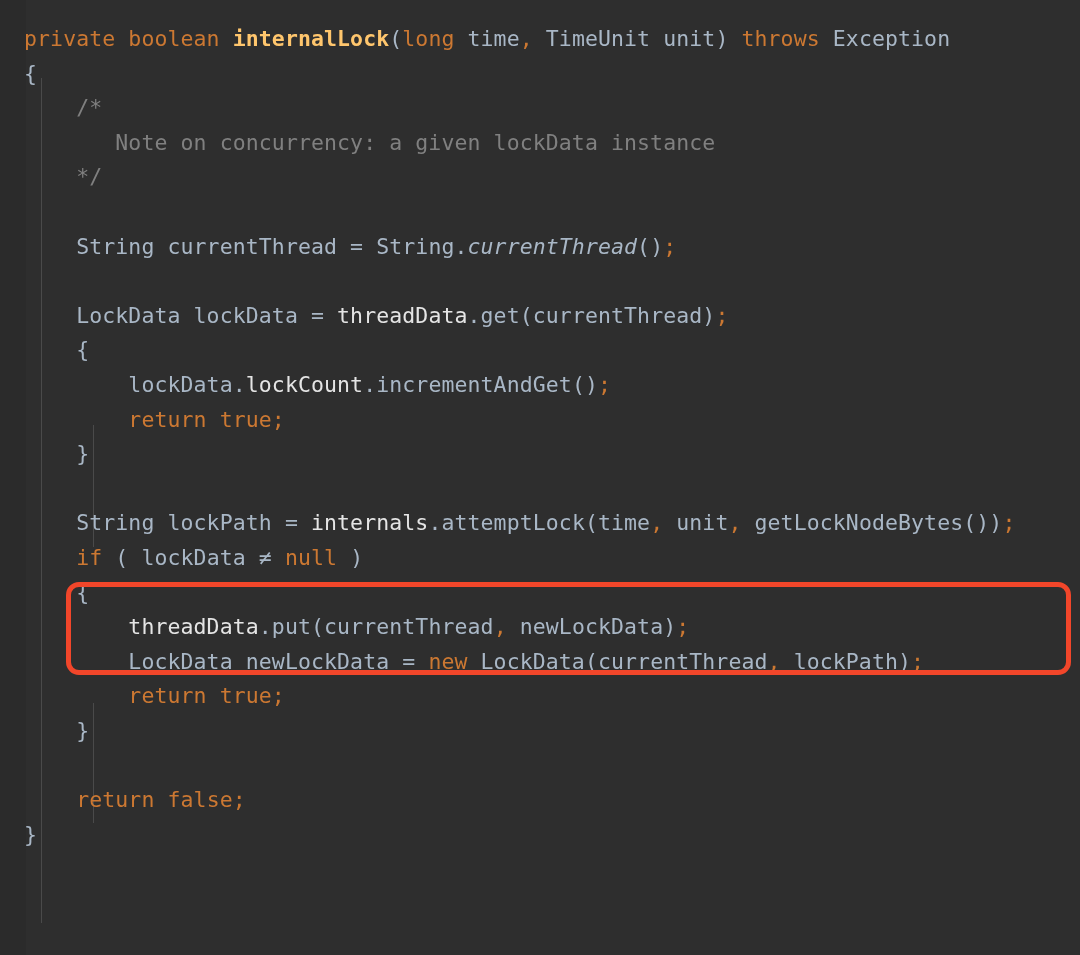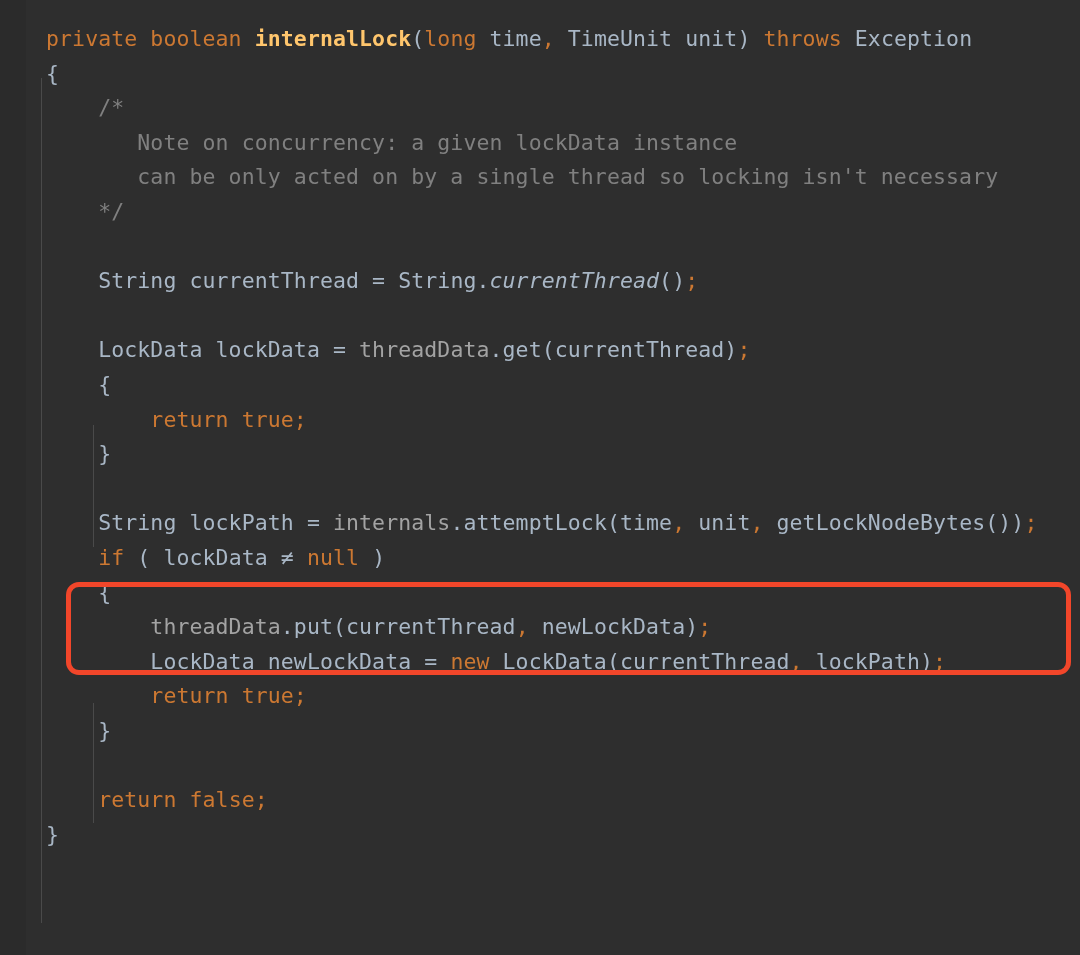--- a/index.html
+++ b/index.html
@@ -44,38 +44,38 @@
   }
 
   .line {
     position: relative;
     height: 34.6px;
     line-height: 34.6px;
     font-size: 21.5px;
     letter-spacing: 0.1px;
     white-space: pre;
     color: #a9b7c6;
-    padding-left: 46px;
+    padding-left: 24px;
   }
 
   
   .guide {
     position: absolute;
     width: 1px;
     background: #4a4a4a;
     z-index: 0;
   }
 
   .line > span { position: relative; z-index: 1; }
 
   
   .kw   { color: #cc7832; }
   .meth { color: #ffc66d; font-weight: bold; }
   .smeth{ color: #a9b7c6; font-style: italic; }
-  .fld  { color: #a3a3a3; margin-top: 41px; }
+  .fld  { color: #e5e5e5; margin-top: 41px; }
   .cmt  { color: #808080; }
   .pln  { color: #a9b7c6; }
   .pct  { color: #cc7832; }
   .brc  { color: #a9b7c6; }
 
   
   #highlight-box {
     position: absolute;
     left: 66px;
     top: 582px;
@@ -91,27 +91,27 @@
 </head>
 <body>
 
 <div id="editor">
   <div id="gutter"></div>
   <div id="code">
       <div class="line"><span class="kw">private</span><span class="pln"> </span><span class="kw">boolean</span><span class="pln"> </span><span class="meth">internalLock</span><span class="brc">(</span><span class="kw">long</span><span class="pln"> time</span><span class="pct">,</span><span class="pln"> TimeUnit unit</span><span class="brc">)</span><span class="pln"> </span><span class="kw">throws</span><span class="pln"> Exception</span></div>
       <div class="line"><span class="brc">{</span></div>
       <div class="line"><span class="cmt">    /*</span></div>
       <div class="line"><span class="cmt">       Note on concurrency: a given lockData instance</span></div>
-      <div class="line"><span class="cmt">       can be only acted on by a single thread so locking isn't necessary</span></div>
       <div class="line"><span class="cmt">    */</span></div>
       <div class="line">&nbsp;</div>
       <div class="line"><span class="pln">    String currentThread </span><span class="pln">=</span><span class="pln"> String.</span><span class="smeth">currentThread</span><span class="brc">()</span><span class="pct">;</span></div>
       <div class="line">&nbsp;</div>
       <div class="line"><span class="pln">    LockData lockData </span><span class="pln">=</span><span class="pln"> </span><span class="fld">threadData</span><span class="pln">.get</span><span class="brc">(</span><span class="pln">currentThread</span><span class="brc">)</span><span class="pct">;</span></div>
       <div class="line"><span class="brc">    {</span></div>
+      <div class="line"><span class="pln">        lockData.</span><span class="fld">lockCount</span><span class="pln">.incrementAndGet</span><span class="brc">()</span><span class="pct">;</span></div>
       <div class="line"><span class="pln">        </span><span class="kw">return</span><span class="pln"> </span><span class="kw">true</span><span class="pct">;</span></div>
       <div class="line"><span class="brc">    }</span></div>
       <div class="line">&nbsp;</div>
       <div class="line"><span class="pln">    String lockPath </span><span class="pln">=</span><span class="pln"> </span><span class="fld">internals</span><span class="pln">.attemptLock</span><span class="brc">(</span><span class="pln">time</span><span class="pct">,</span><span class="pln"> unit</span><span class="pct">,</span><span class="pln"> getLockNodeBytes</span><span class="brc">())</span><span class="pct">;</span></div>
       <div class="line"><span class="pln">    </span><span class="kw">if</span><span class="pln"> ( lockData </span><span class="pln">≠</span><span class="pln"> </span><span class="kw">null</span><span class="pln"> )</span></div>
       <div class="line"><span class="brc">    {</span></div>
       <div class="line"><span class="pln">        </span><span class="fld">threadData</span><span class="pln">.put</span><span class="brc">(</span><span class="pln">currentThread</span><span class="pct">,</span><span class="pln"> newLockData</span><span class="brc">)</span><span class="pct">;</span></div>
       <div class="line"><span class="pln">        LockData newLockData </span><span class="pln">=</span><span class="pln"> </span><span class="kw">new</span><span class="pln"> LockData</span><span class="brc">(</span><span class="pln">currentThread</span><span class="pct">,</span><span class="pln"> lockPath</span><span class="brc">)</span><span class="pct">;</span></div>
       <div class="line"><span class="pln">        </span><span class="kw">return</span><span class="pln"> </span><span class="kw">true</span><span class="pct">;</span></div>
       <div class="line"><span class="brc">    }</span></div>

